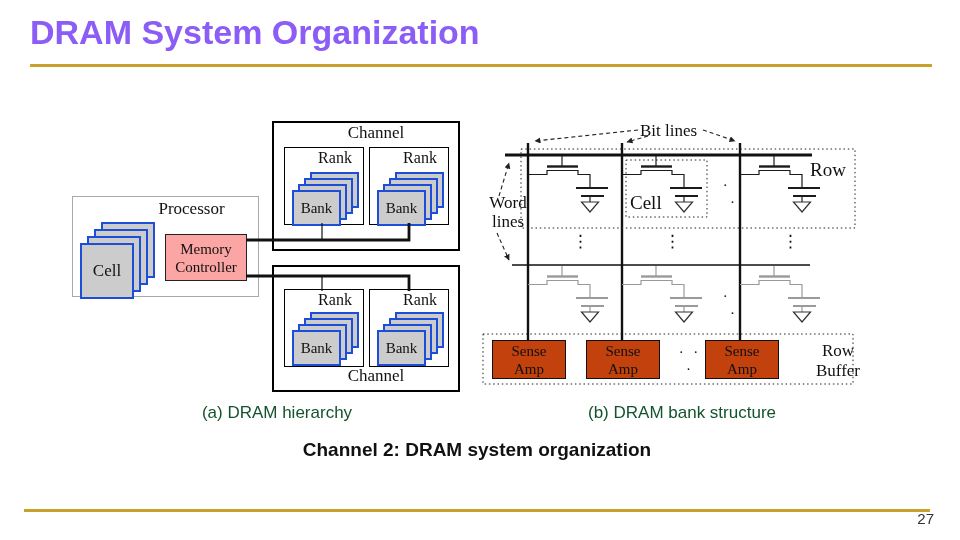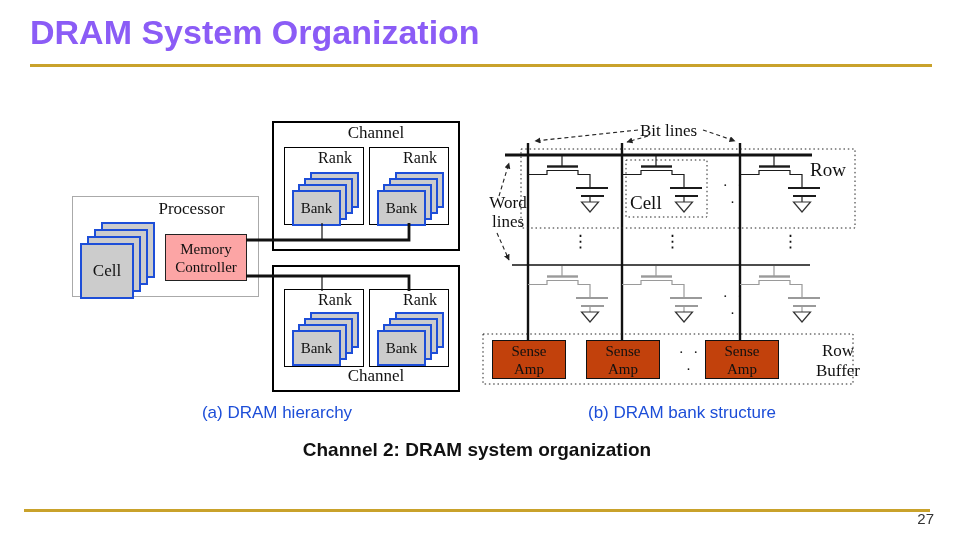--- a/index.html
+++ b/index.html
@@ -33,21 +33,21 @@
   .fig-label-19{font-size:19px;}
   
   .sense-box{width:72px;height:37px;background:#c2410c;border:1.5px solid #111;
              display:flex;align-items:center;justify-content:center;}
   .sense-inner{width:54px;text-align:center;font-size:15px;line-height:1.2;}
   #rowbuffer-label{left:794px;top:341px;width:64px;font-size:17px;line-height:1.2;}
   #wordlines-label{left:472px;top:194px;width:48px;font-size:17px;line-height:1.1;}
   .hdots{font-size:15px;letter-spacing:3px;}
   .vdots{font-size:17px;}
   
-  .caption{font-size:17px;color:#1d4ed8;}
+  .caption{font-size:17px;color:#14532d;}
   #figure-caption{font-size:19px;font-weight:bold;}
   svg{position:absolute;left:0;top:0;pointer-events:none;}
   .cdark{stroke:#1b1b1b;}
   .clight{stroke:#9a9a9a;}
 </style>
 </head>
 <body>
 
 <div id="slide-title" class="abs">DRAM System Organization</div>
 <div id="rule-top" class="abs gold-rule"></div>

